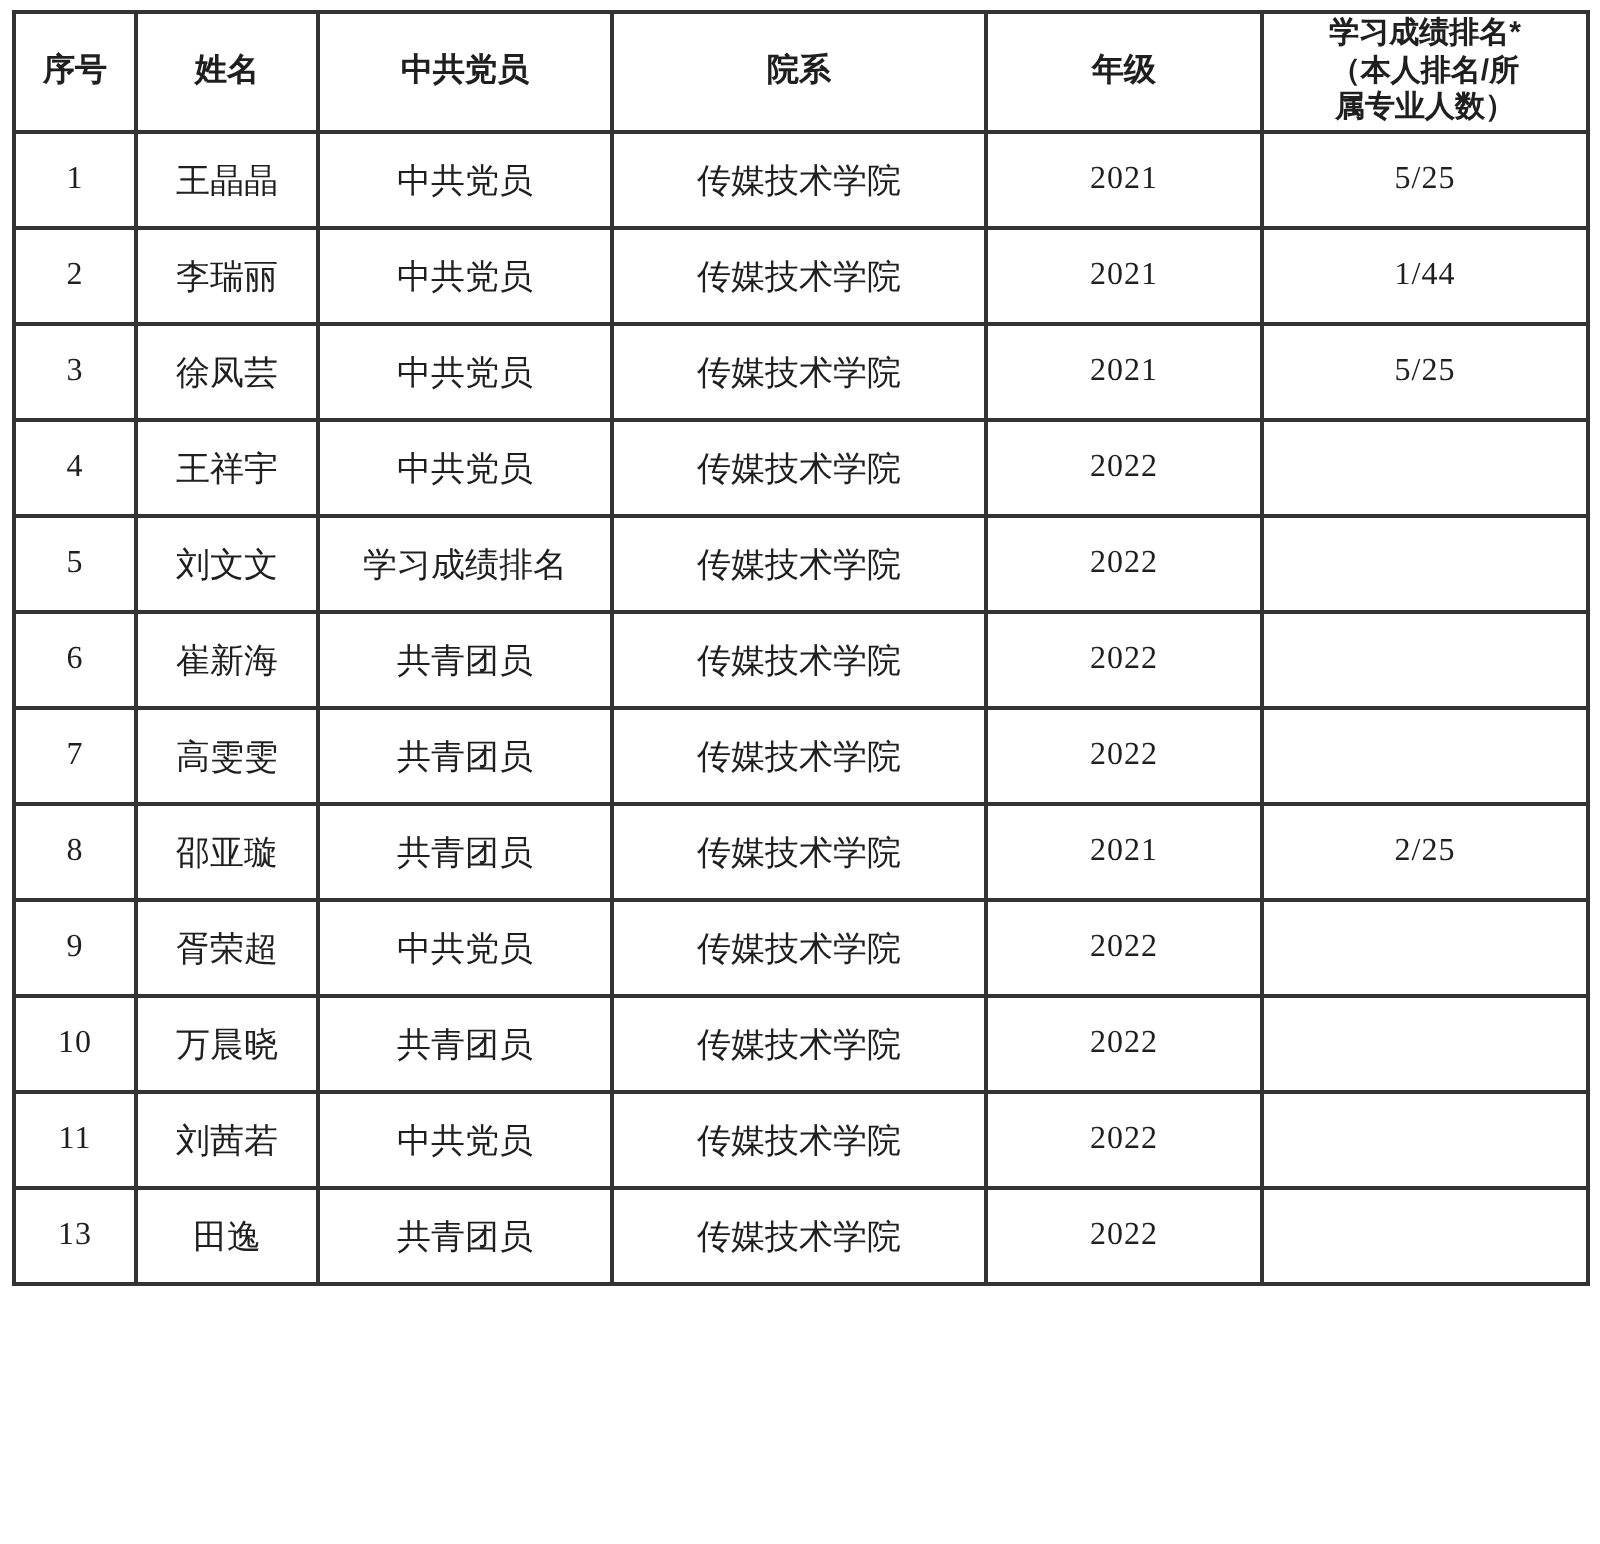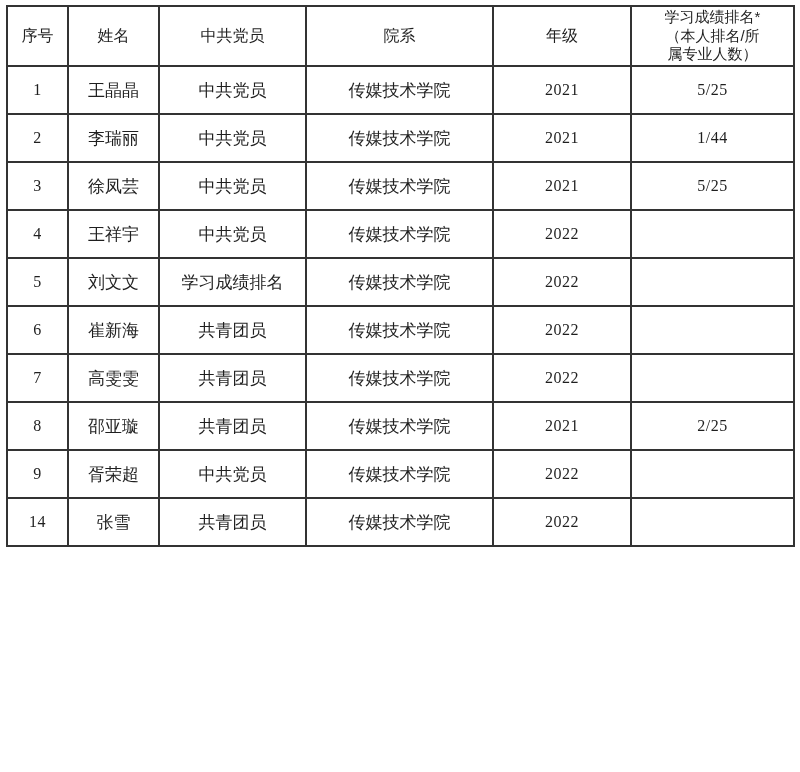--- a/index.html
+++ b/index.html
@@ -21,21 +21,21 @@
   }
   table.roster th,
   table.roster td {
     border: 2px solid #333333;
     text-align: center;
     vertical-align: middle;
     padding: 0 2px;
     overflow: hidden;
   }
   table.roster th {
-    font-weight: normal;
+    font-weight: bold;
     font-size: 16px;
     height: 58px;
     line-height: 1.25;
   }
   table.roster th.th-rank {
     white-space: pre-line;
     font-size: 15px;
   }
   table.roster td {
     font-size: 17px;
@@ -138,21 +138,37 @@
       </tr>
       <tr>
         <td class="num">9</td>
         <td>胥荣超</td>
         <td>中共党员</td>
         <td>传媒技术学院</td>
         <td class="num">2022</td>
         <td class="num"></td>
       </tr>
       <tr>
-        <td class="num">14</td>
-        <td>张雪</td>
+        <td class="num">10</td>
+        <td>万晨晓</td>
+        <td>共青团员</td>
+        <td>传媒技术学院</td>
+        <td class="num">2022</td>
+        <td class="num"></td>
+      </tr>
+      <tr>
+        <td class="num">11</td>
+        <td>刘茜若</td>
+        <td>中共党员</td>
+        <td>传媒技术学院</td>
+        <td class="num">2022</td>
+        <td class="num"></td>
+      </tr>
+      <tr>
+        <td class="num">13</td>
+        <td>田逸</td>
         <td>共青团员</td>
         <td>传媒技术学院</td>
         <td class="num">2022</td>
         <td class="num"></td>
       </tr>
     </tbody>
 </table>
 
 </body></html>

